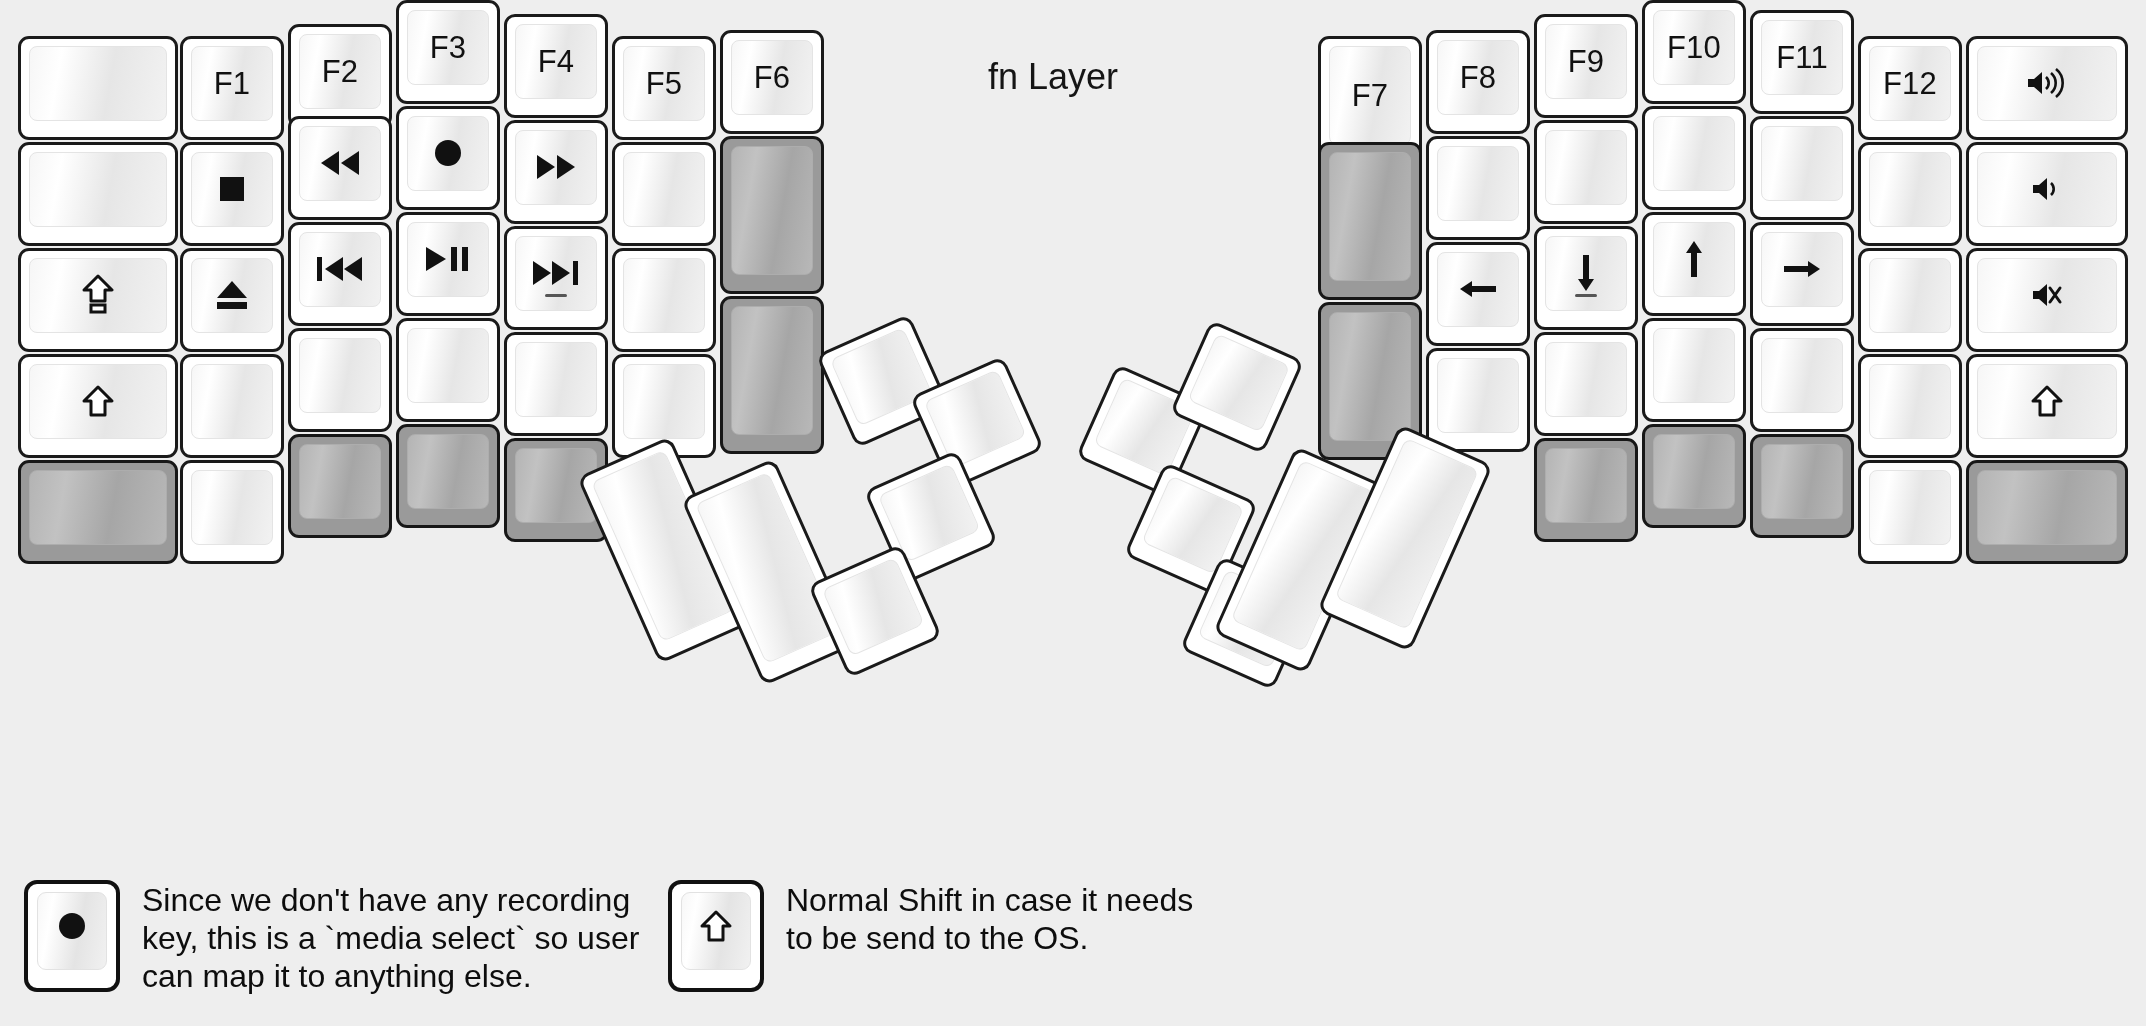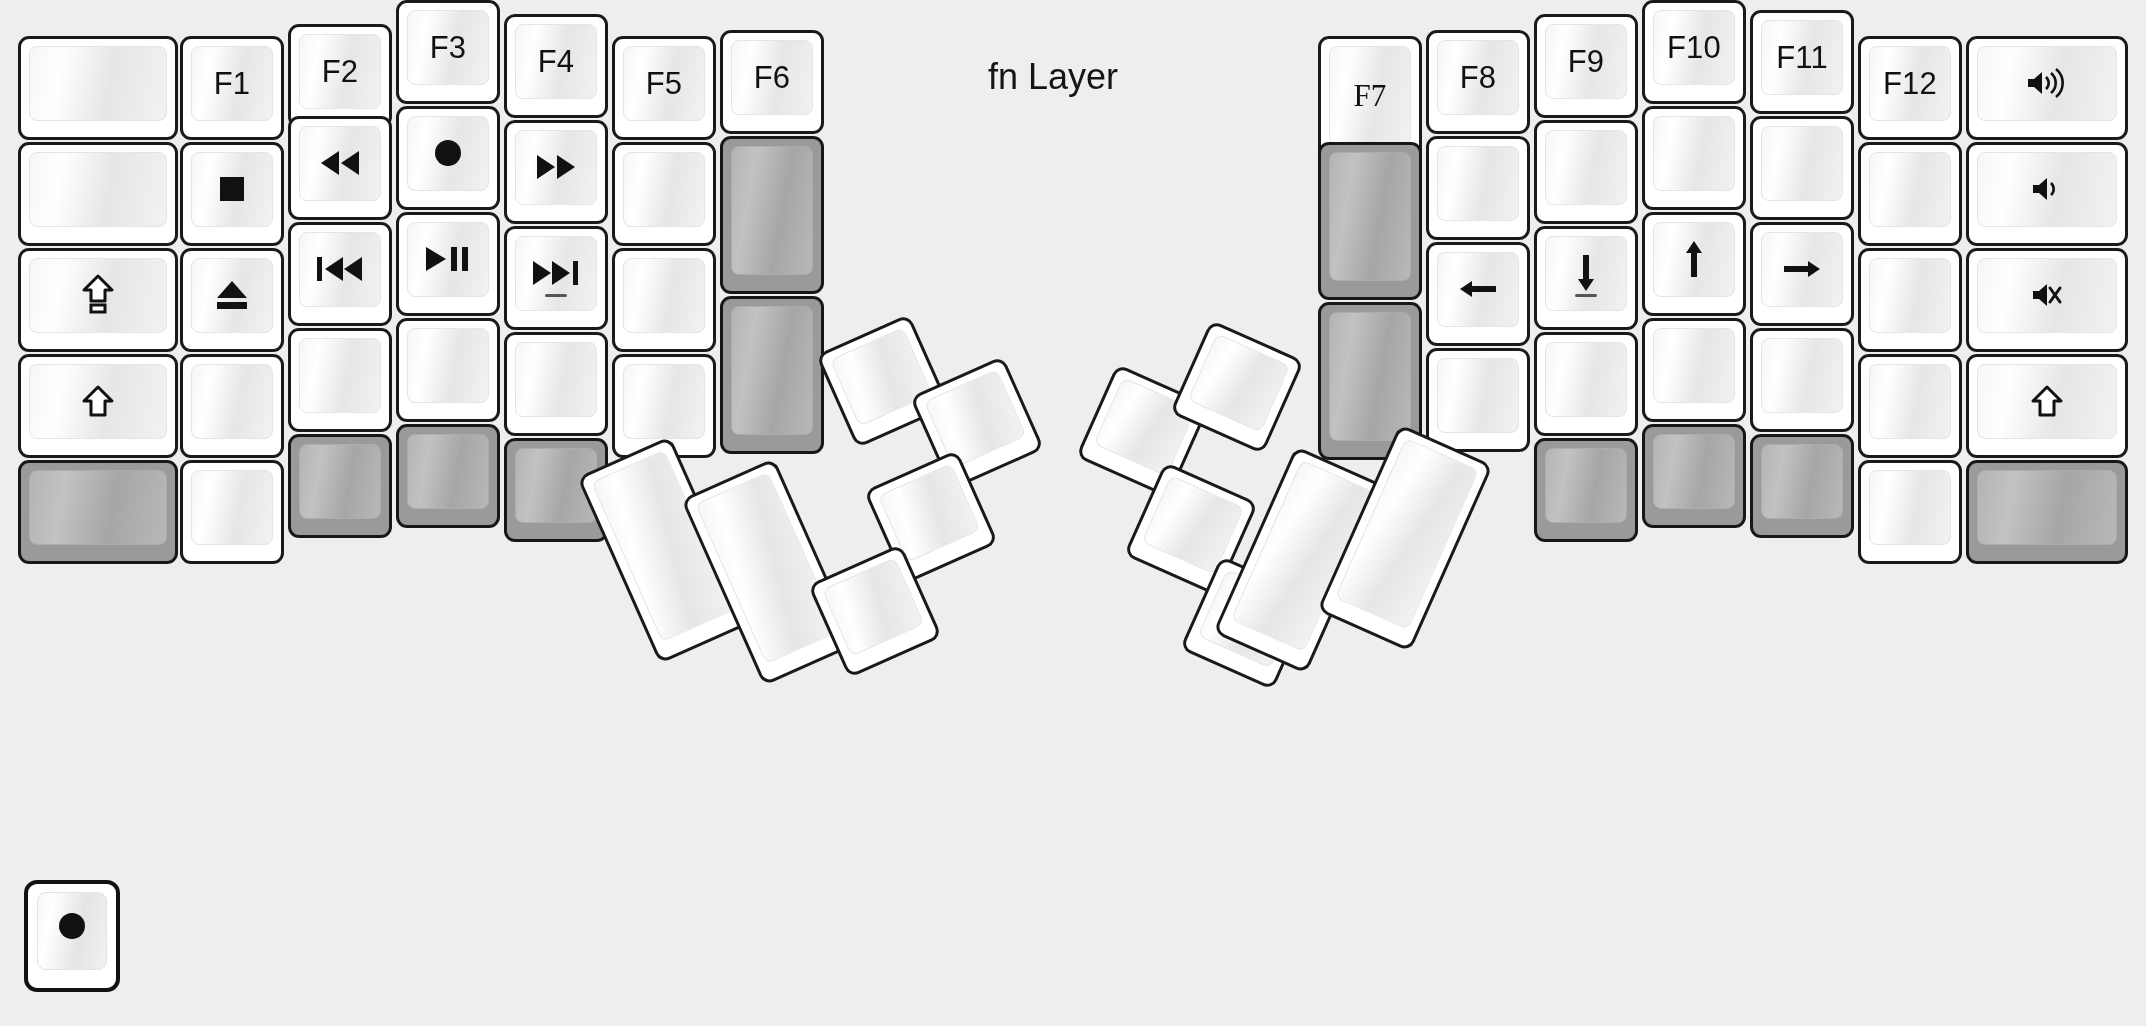--- a/index.html
+++ b/index.html
@@ -252,21 +252,21 @@
       <div class="key" style="left: 720px; top: 30px; width: 104px; height: 104px;">
         <div class="cap"></div>
         <span class="lbl">F6</span>
       </div>
       <div class="key trans" style="left: 720px; top: 136px; width: 104px; height: 158px;">
         <div class="cap"></div>
       </div>
       <div class="key trans" style="left: 720px; top: 296px; width: 104px; height: 158px;">
         <div class="cap"></div>
       </div>
-      <div class="key" style="left: 1318px; top: 36px; width: 104px; height: 128px; font-family: Liberation Serif, serif;">
+      <div class="key" style="left: 1318px; top: 36px; width: 104px; height: 128px;">
         <div class="cap"></div>
         <span class="lbl">F7</span>
       </div>
       <div class="key trans" style="left: 1318px; top: 142px; width: 104px; height: 158px;">
         <div class="cap"></div>
       </div>
       <div class="key trans" style="left: 1318px; top: 302px; width: 104px; height: 158px;">
         <div class="cap"></div>
       </div>
       <div class="key" style="left: 1426px; top: 30px; width: 104px; height: 104px;">
@@ -447,15 +447,30 @@
   <div id="legend">
       <div class="legend-item" style="left: 24px;">
         <div class="legend-key">
           <div class="cap"></div>
           <span class="legend-glyph">
             <svg class="gicon" width="32" height="32" viewBox="0 0 32 32" xmlns="http://www.w3.org/2000/svg">
               <circle cx="16" cy="16" r="13" fill="#111"></circle>
             </svg>
           </span>
         </div>
+        <div class="legend-text">Since we don't have any recording
+key, this is a `media select` so user
+can map it to anything else.</div>
+      </div>
+      <div class="legend-item" style="left: 668px;">
+        <div class="legend-key">
+          <div class="cap"></div>
+          <span class="legend-glyph">
+            <svg class="gicon" width="34" height="34" viewBox="0 0 34 34" xmlns="http://www.w3.org/2000/svg">
+              <path d="M17 3 L31 17 L24 17 L24 31 L10 31 L10 17 L3 17 Z" fill="#fff" stroke="#111" stroke-width="3" stroke-linejoin="round"></path>
+            </svg>
+          </span>
+        </div>
+        <div class="legend-text">Normal Shift in case it needs
+to be send to the OS.</div>
       </div>
     </div>
 </div>
 
 </body></html>

